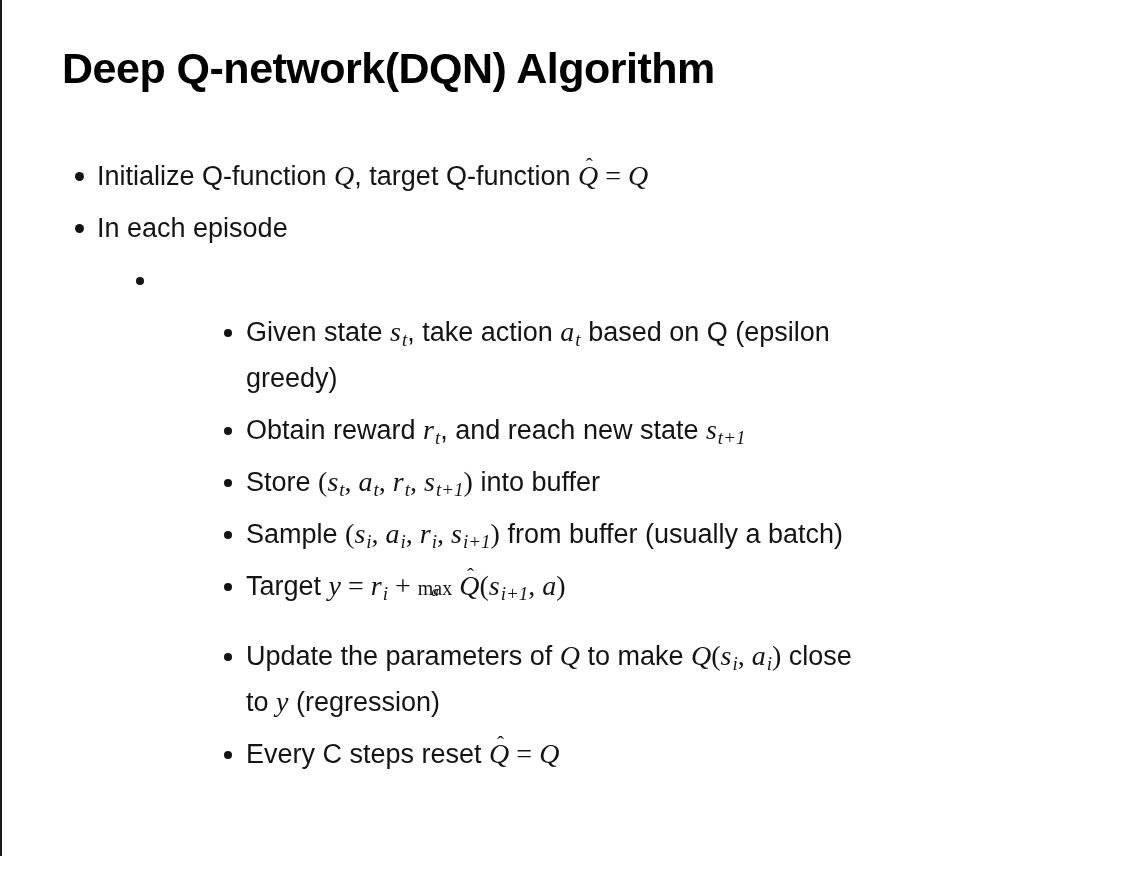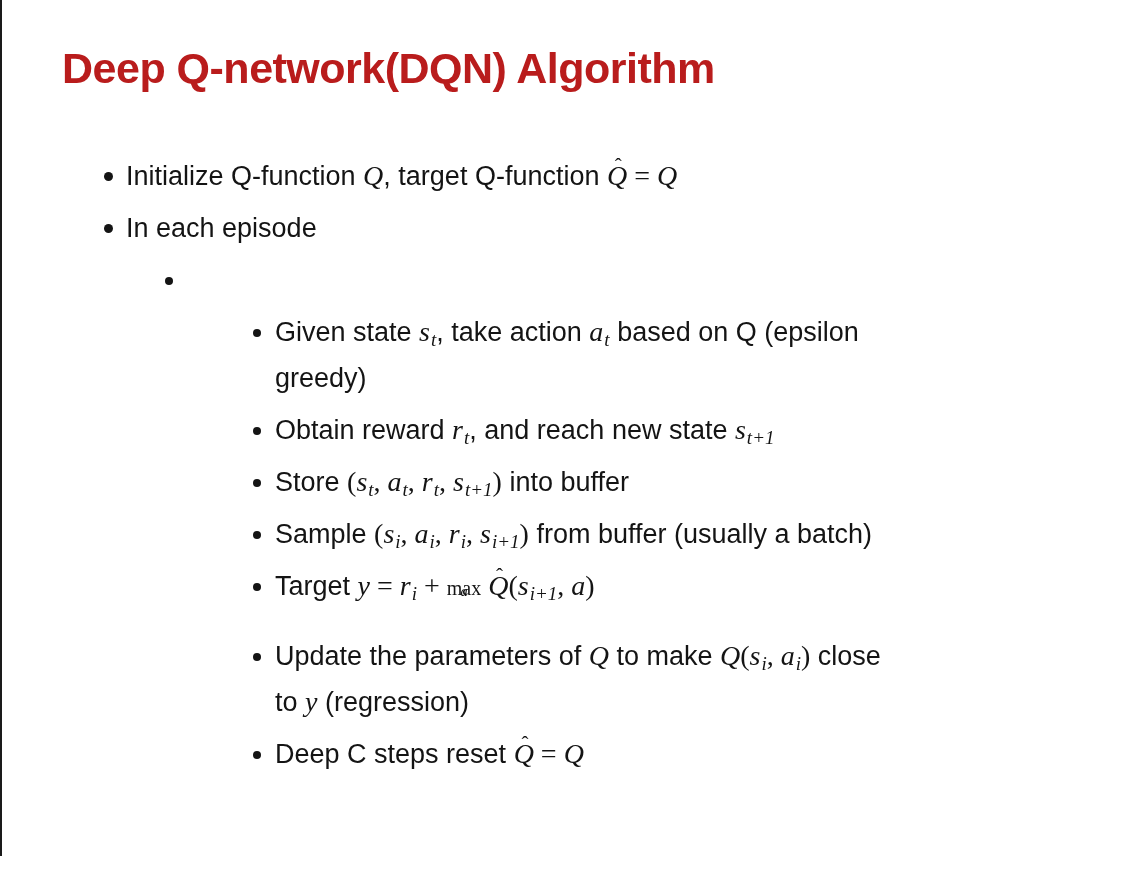--- a/index.html
+++ b/index.html
@@ -12,24 +12,24 @@
     position:relative;
     overflow:hidden;
   }
   .left-border {
     position:absolute; left:0; top:0; width:2px; height:856px;
     background:var(--border);
   }
   .title {
     position:absolute; left:62px; top:44px;
     font-size:43px; font-weight:bold; letter-spacing:-0.5px;
-    line-height:1.15; white-space:nowrap; color:#b91c1c;
+    line-height:1.15; white-space:nowrap; color:#000000;
   }
   .content {
-    position:absolute; left:0; top:150px; width:1124px;padding-left:29px;
+    position:absolute; left:0; top:150px; width:1124px;
   }
   .line {
     position:relative; white-space:nowrap;
     height:36px; line-height:36px;
     font-size:27px; margin-top:16px;
   }
   .line.l1 { padding-left:97px;  margin-top:16px; }
   .line.l2 { padding-left:158px; }
   .line.l3 { padding-left:218px;margin-left:28px; }
   .line.cont  { margin-top:10px; }
@@ -69,14 +69,14 @@
     <div class="line l1"><span class="bullet"></span><span class="rt">In each episode</span></div>
     <div class="line l2"><span class="bullet"></span></div>
     <div class="line l3"><span class="bullet"></span><span class="rt">Given state </span><span class="rm">s<span class="sub">t</span></span><span class="rt">, take action </span><span class="rm">a<span class="sub">t</span></span><span class="rt"> based on Q (epsilon</span></div>
     <div class="line l3 cont"><span class="rt">greedy)</span></div>
     <div class="line l3"><span class="bullet"></span><span class="rt">Obtain reward </span><span class="rm">r<span class="sub">t</span></span><span class="rt">, and reach new state </span><span class="rm">s<span class="sub">t+1</span></span></div>
     <div class="line l3"><span class="bullet"></span><span class="rt">Store </span><span class="rmp">(</span><span class="rm">s<span class="sub">t</span></span><span class="rmp">, </span><span class="rm">a<span class="sub">t</span></span><span class="rmp">, </span><span class="rm">r<span class="sub">t</span></span><span class="rmp">, </span><span class="rm">s<span class="sub">t+1</span></span><span class="rmp">)</span><span class="rt"> into buffer</span></div>
     <div class="line l3"><span class="bullet"></span><span class="rt">Sample </span><span class="rmp">(</span><span class="rm">s<span class="sub">i</span></span><span class="rmp">, </span><span class="rm">a<span class="sub">i</span></span><span class="rmp">, </span><span class="rm">r<span class="sub">i</span></span><span class="rmp">, </span><span class="rm">s<span class="sub">i+1</span></span><span class="rmp">)</span><span class="rt"> from buffer (usually a batch)</span></div>
     <div class="line l3 tall"><span class="bullet"></span><span class="rt">Target </span><span class="rm">y</span><span class="rmp"> = </span><span class="rm">r<span class="sub">i</span></span><span class="rmp"> + </span><span class="maxu">max<span class="under">a</span></span><span class="rmp"> </span><span class="rm qhat"><span class="hat">ˆ</span>Q</span><span class="rmp">(</span><span class="rm">s<span class="sub">i+1</span></span><span class="rmp">, </span><span class="rm">a</span><span class="rmp">)</span></div>
     <div class="line l3"><span class="bullet"></span><span class="rt">Update the parameters of </span><span class="rm">Q</span><span class="rt"> to make </span><span class="rm">Q</span><span class="rmp">(</span><span class="rm">s<span class="sub">i</span></span><span class="rmp">, </span><span class="rm">a<span class="sub">i</span></span><span class="rmp">)</span><span class="rt"> close</span></div>
     <div class="line l3 cont"><span class="rt">to </span><span class="rm">y</span><span class="rt"> (regression)</span></div>
-    <div class="line l3"><span class="bullet"></span><span class="rt">Deep C steps reset </span><span class="rm qhat"><span class="hat">ˆ</span>Q</span><span class="rmp"> = </span><span class="rm">Q</span></div>
+    <div class="line l3"><span class="bullet"></span><span class="rt">Every C steps reset </span><span class="rm qhat"><span class="hat">ˆ</span>Q</span><span class="rmp"> = </span><span class="rm">Q</span></div>
   </div>
 
 </body></html>

